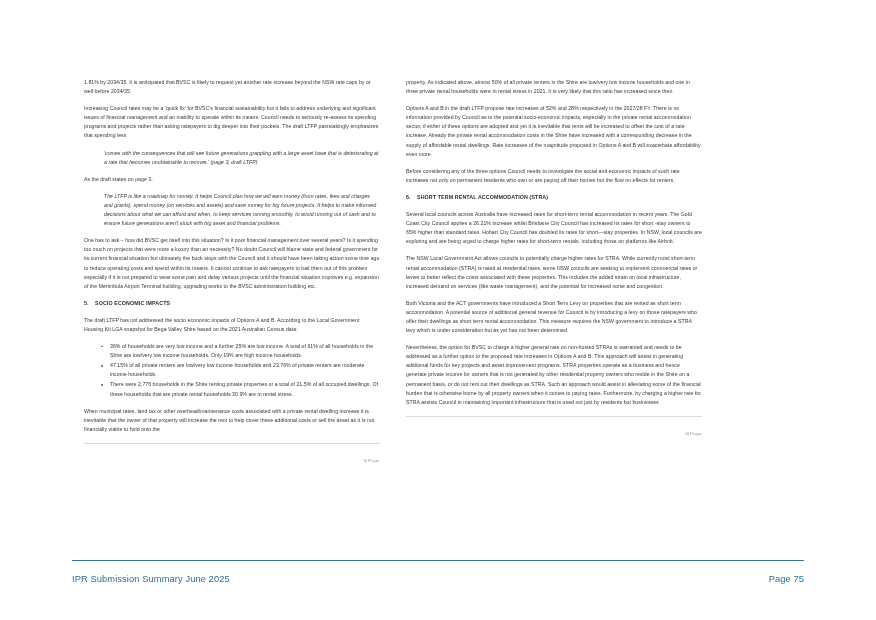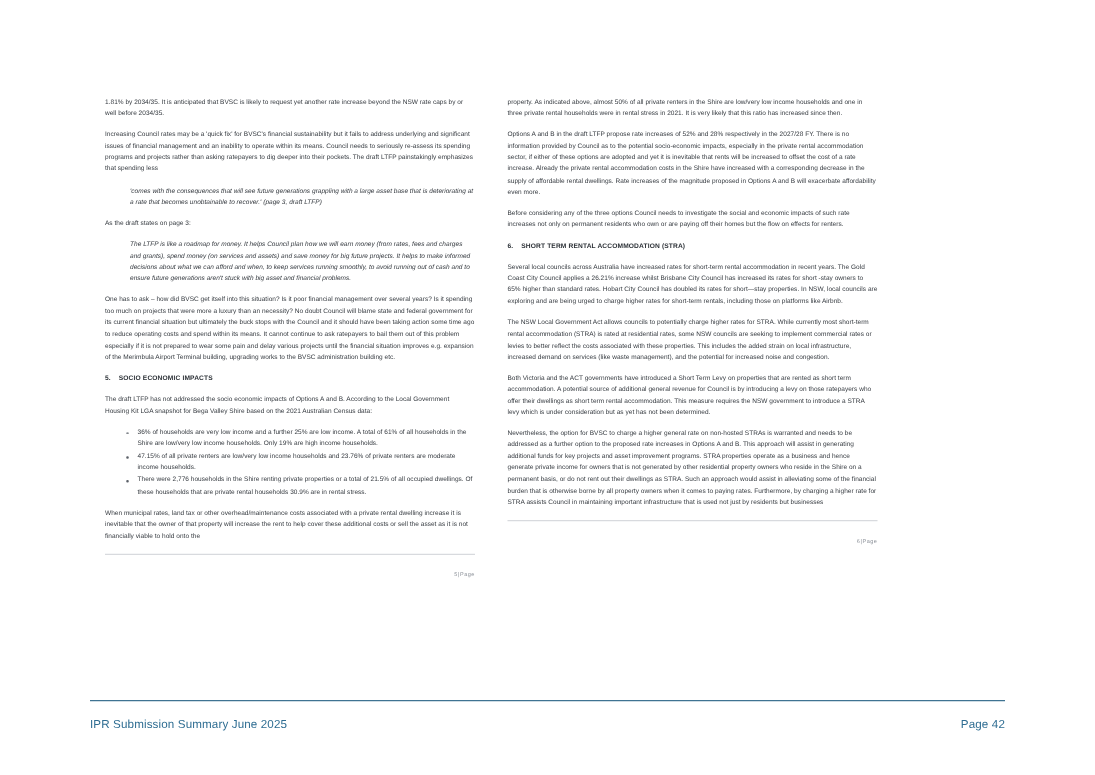--- a/index.html
+++ b/index.html
@@ -159,16 +159,16 @@
 
       <div class="col-footer">
         <span class="folio">6|Page</span>
       </div>
     </div>
 
   </div>
 
   <div class="page-footer">
     <span class="ftxt">IPR Submission Summary June 2025</span>
-    <span class="ftxt">Page 42</span>
+    <span class="ftxt">Page 75</span>
   </div>
 
 </div>
 
 </body></html>

